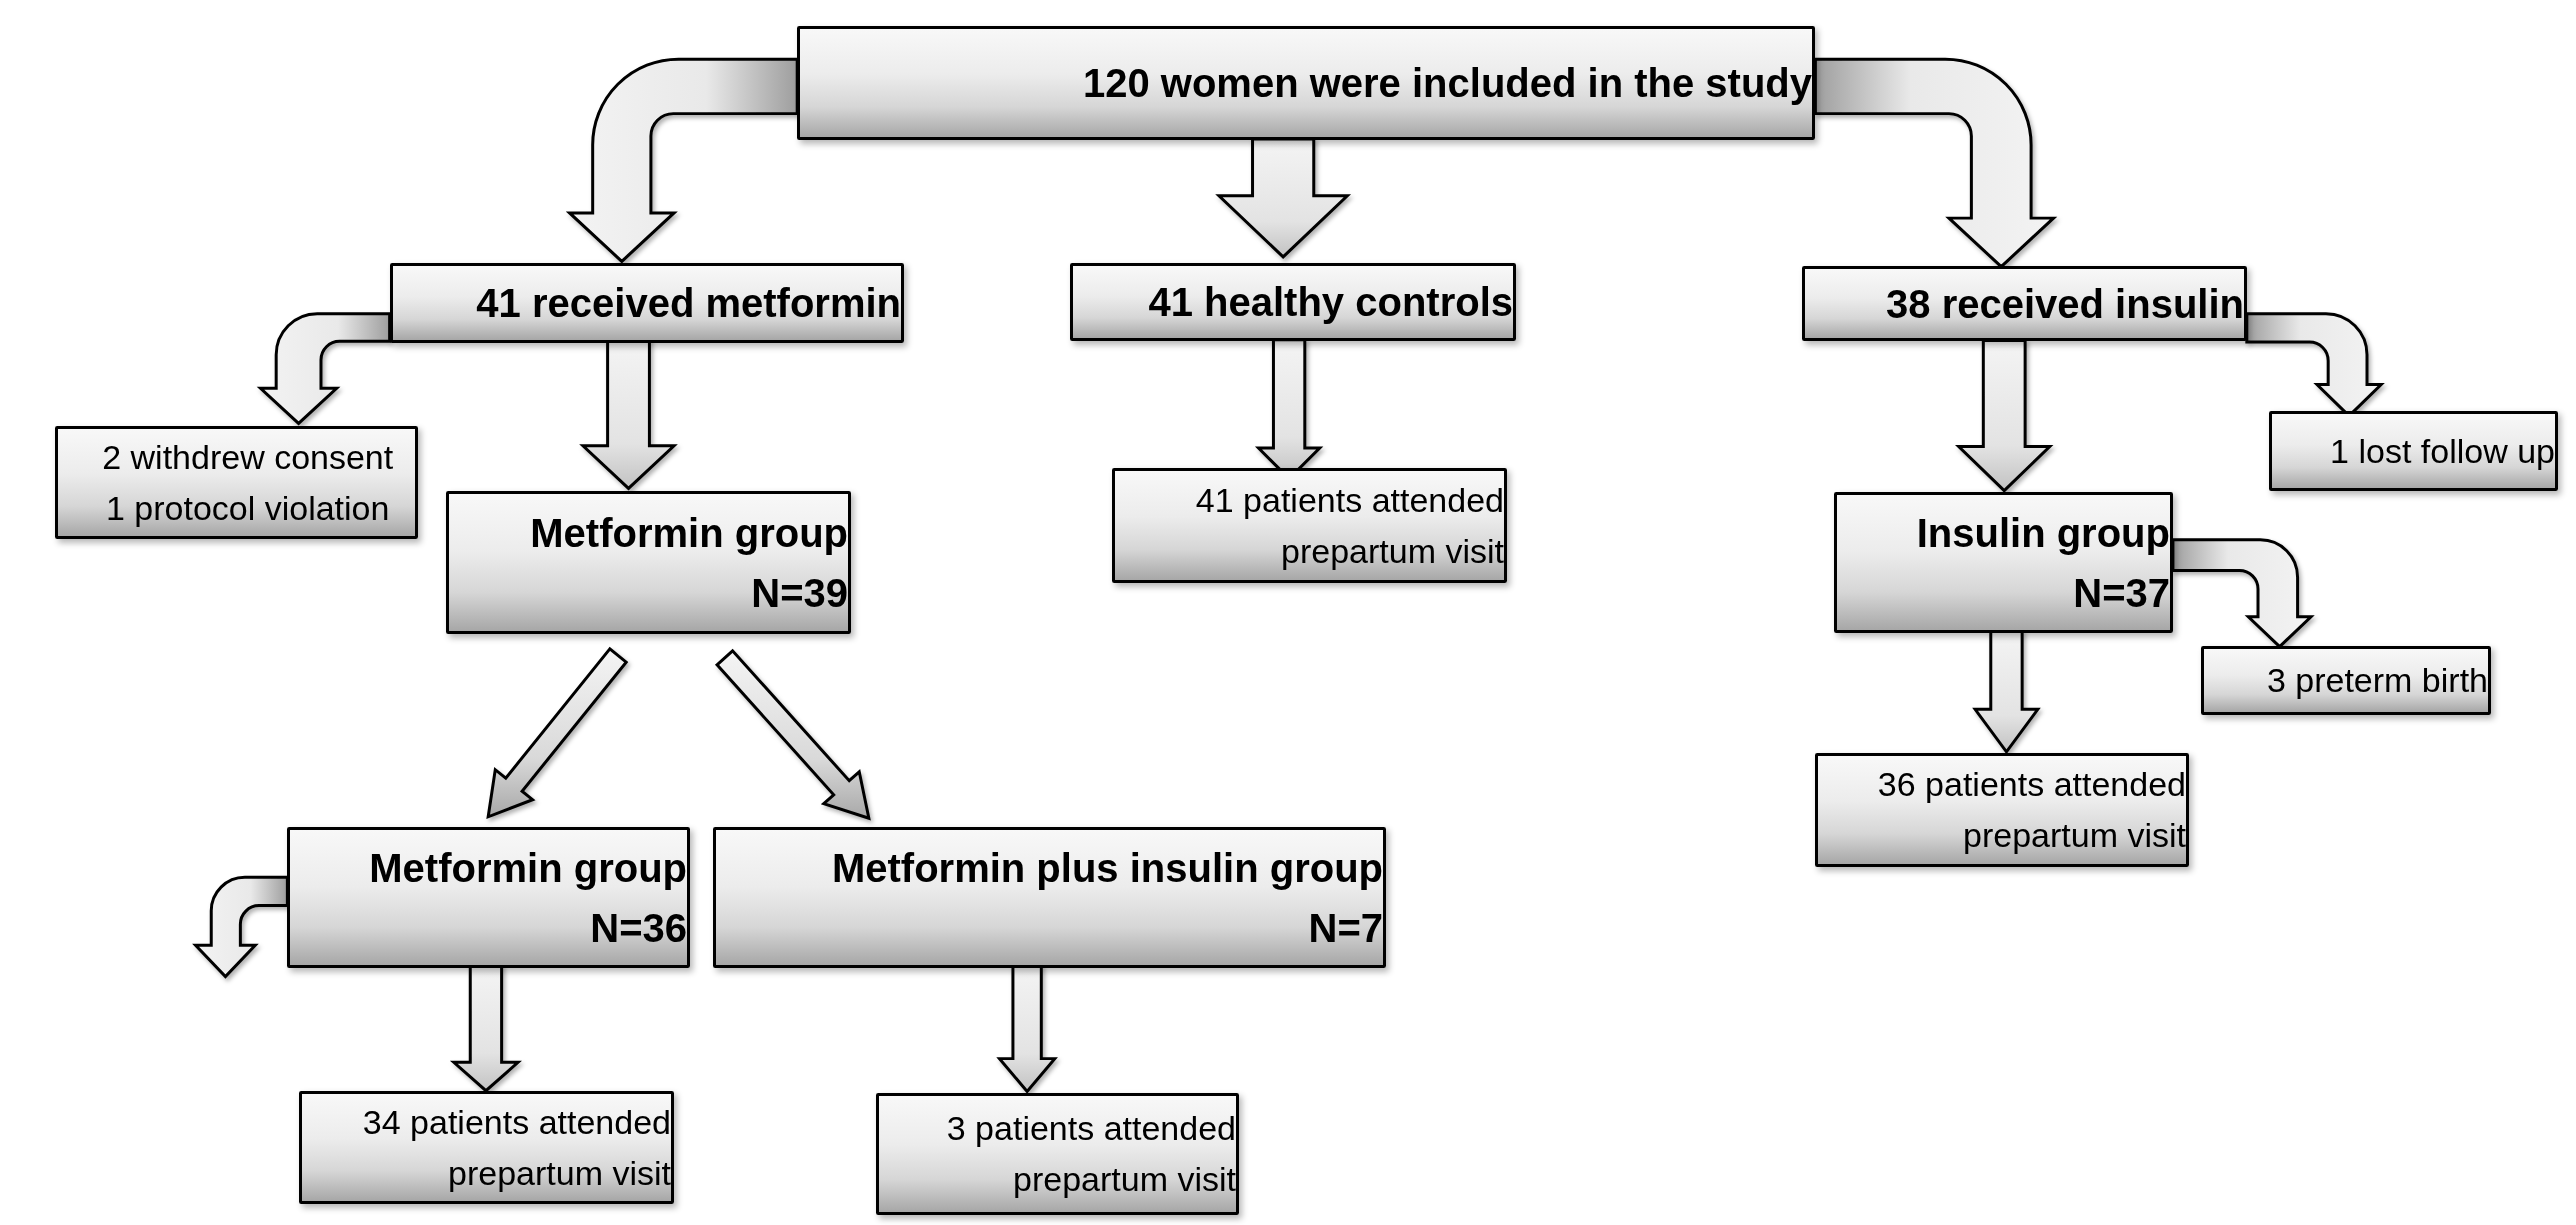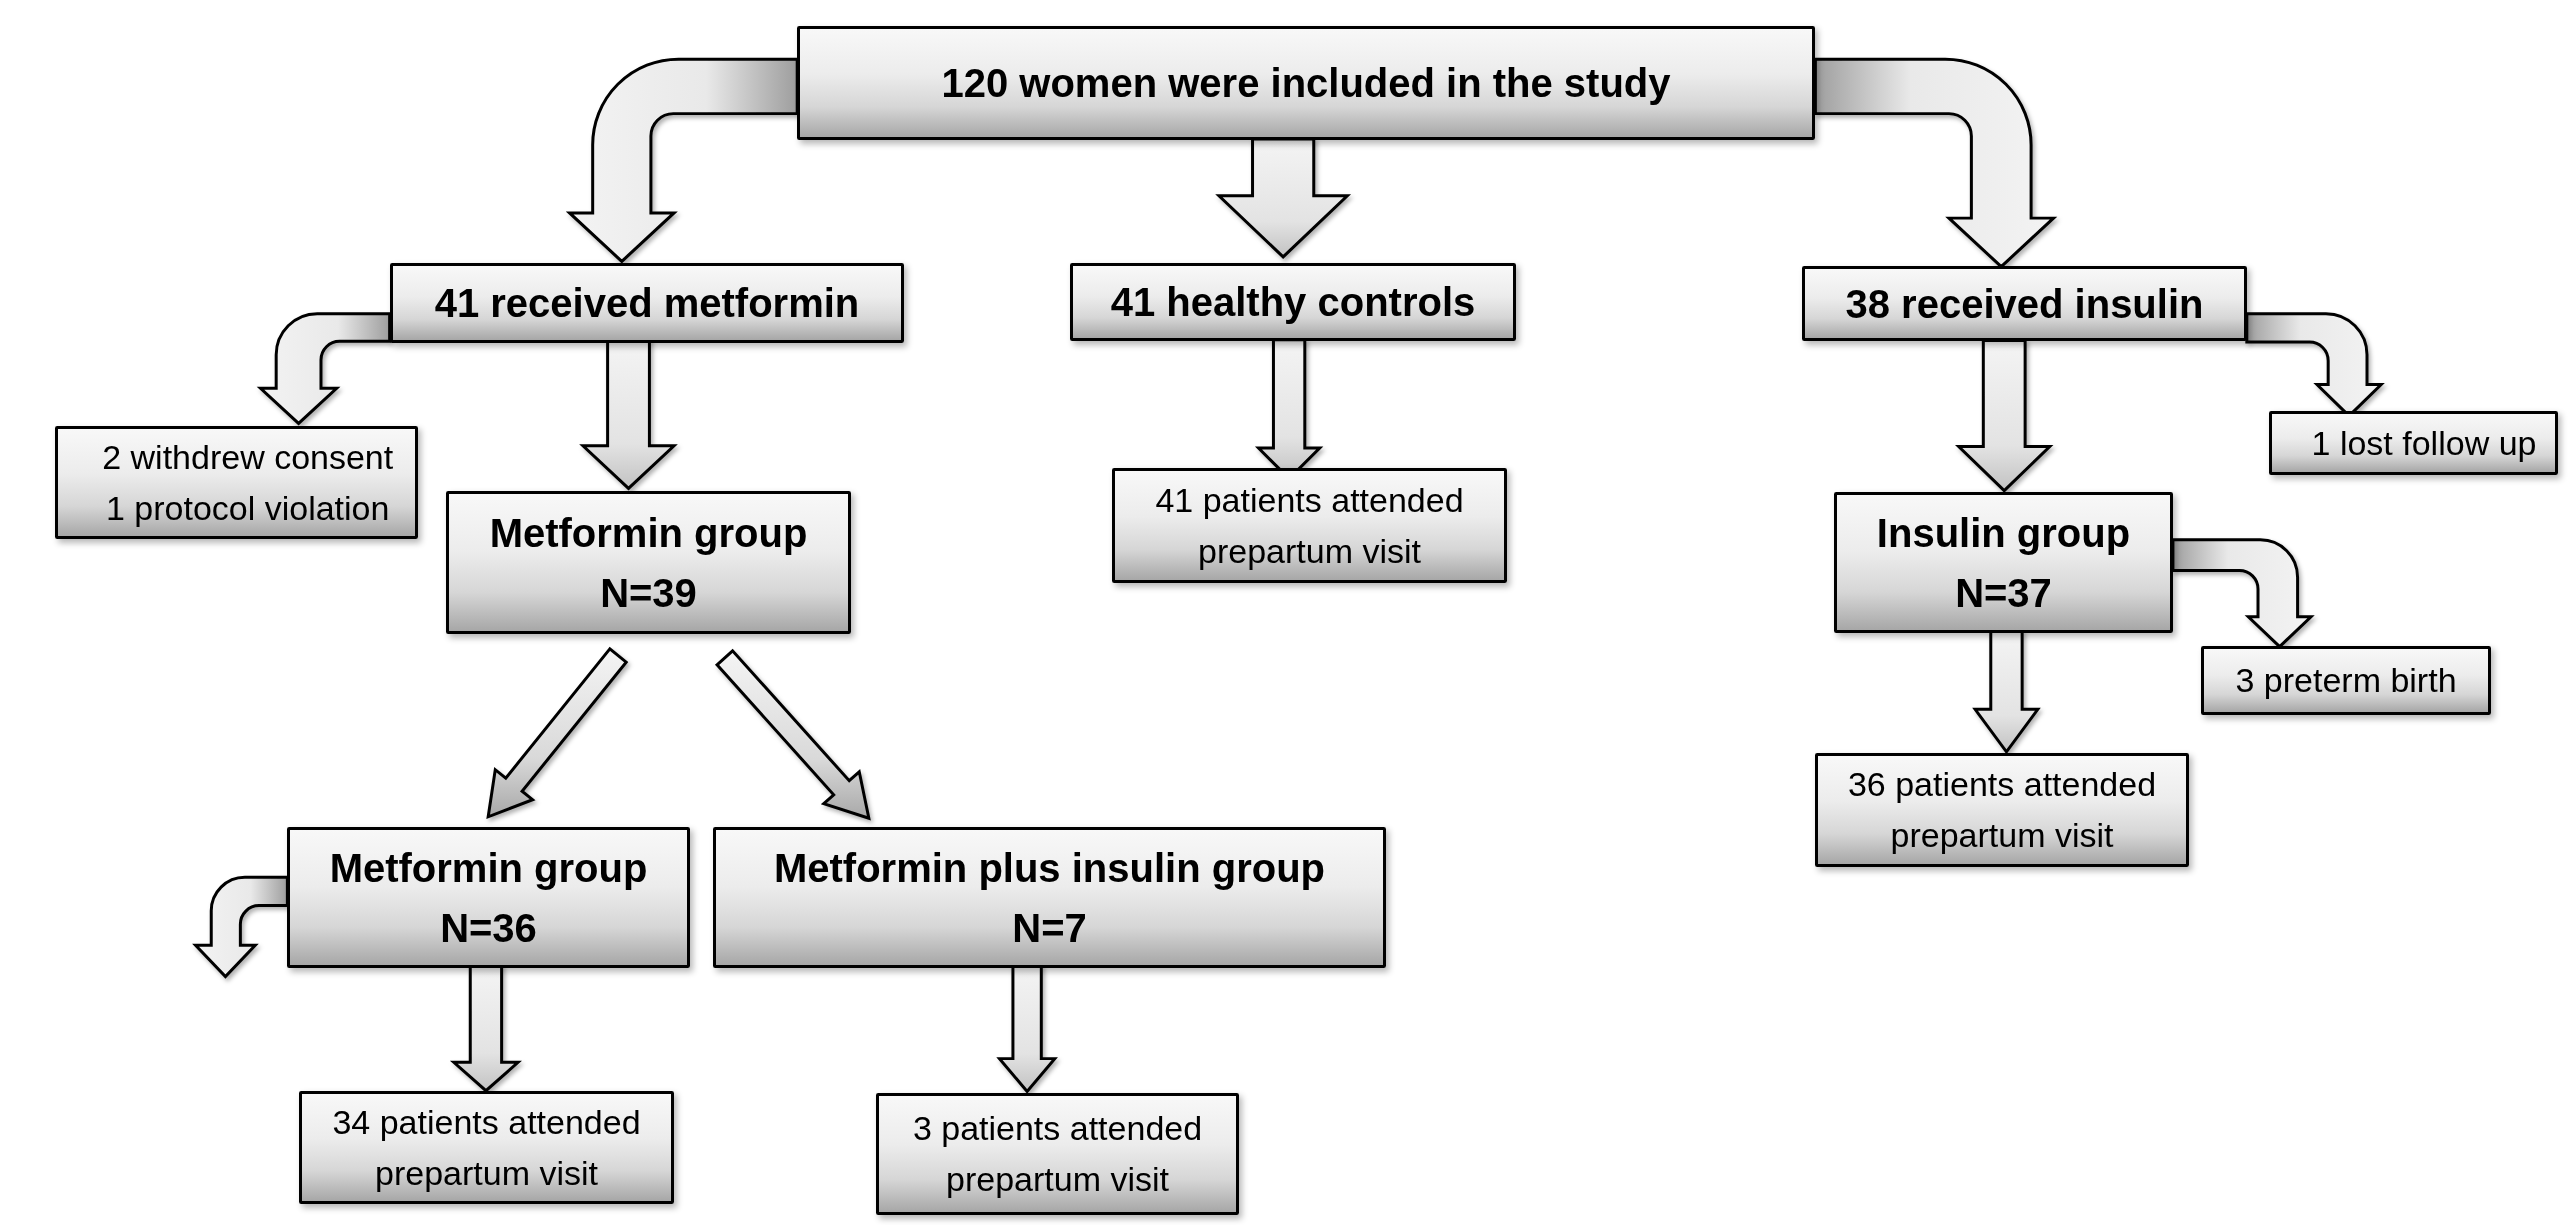--- a/index.html
+++ b/index.html
@@ -14,21 +14,21 @@
   .node{
     position:absolute;
     box-sizing:border-box;
     border:3px solid #000;
     border-radius:2.2px;
     background:linear-gradient(180deg,#f8f8f8 0%,#ececec 42%,#d6d6d6 72%,#a7a7a7 100%);
     box-shadow:3px 3.7px 6px rgba(0,0,0,0.28);
     display:flex;
     flex-direction:column;
     justify-content:center;
-    align-items:center;
+    align-items:flex-end;
     text-align:center;
     color:#000;
     z-index:2;
     line-height:1.5;
   }
   .node.bold{font-weight:700;font-size:40px;}
   .node.plain{font-weight:400;font-size:34px;}
   .node.left-align{align-items:center;text-align:left;padding-left:22.4px;}
   .arrow-path{stroke:#000;stroke-width:4;stroke-linejoin:miter;}
 </style>
@@ -124,21 +124,21 @@
   <div class="node plain" style="left:1112px;top:468px;width:395px;height:115px;">
     <span>41 patients attended</span>
     <span>prepartum visit</span>
   </div>
 
   <div class="node bold" style="left:1834px;top:492px;width:339px;height:141px;">
     <span>Insulin group</span>
     <span>N=37</span>
   </div>
 
-  <div class="node plain" style="left:2269px;top:411px;width:289px;height:64px;padding-left:21px;">
+  <div class="node plain" style="left:2269px;top:411px;width:289px;height:80px;padding-left:21px;">
     <span>1 lost follow up</span>
   </div>
 
   <div class="node plain" style="left:2201px;top:646px;width:290px;height:69px;">
     <span>3 preterm birth</span>
   </div>
 
   <div class="node plain" style="left:1815px;top:753px;width:374px;height:114px;">
     <span>36 patients attended</span>
     <span>prepartum visit</span>

